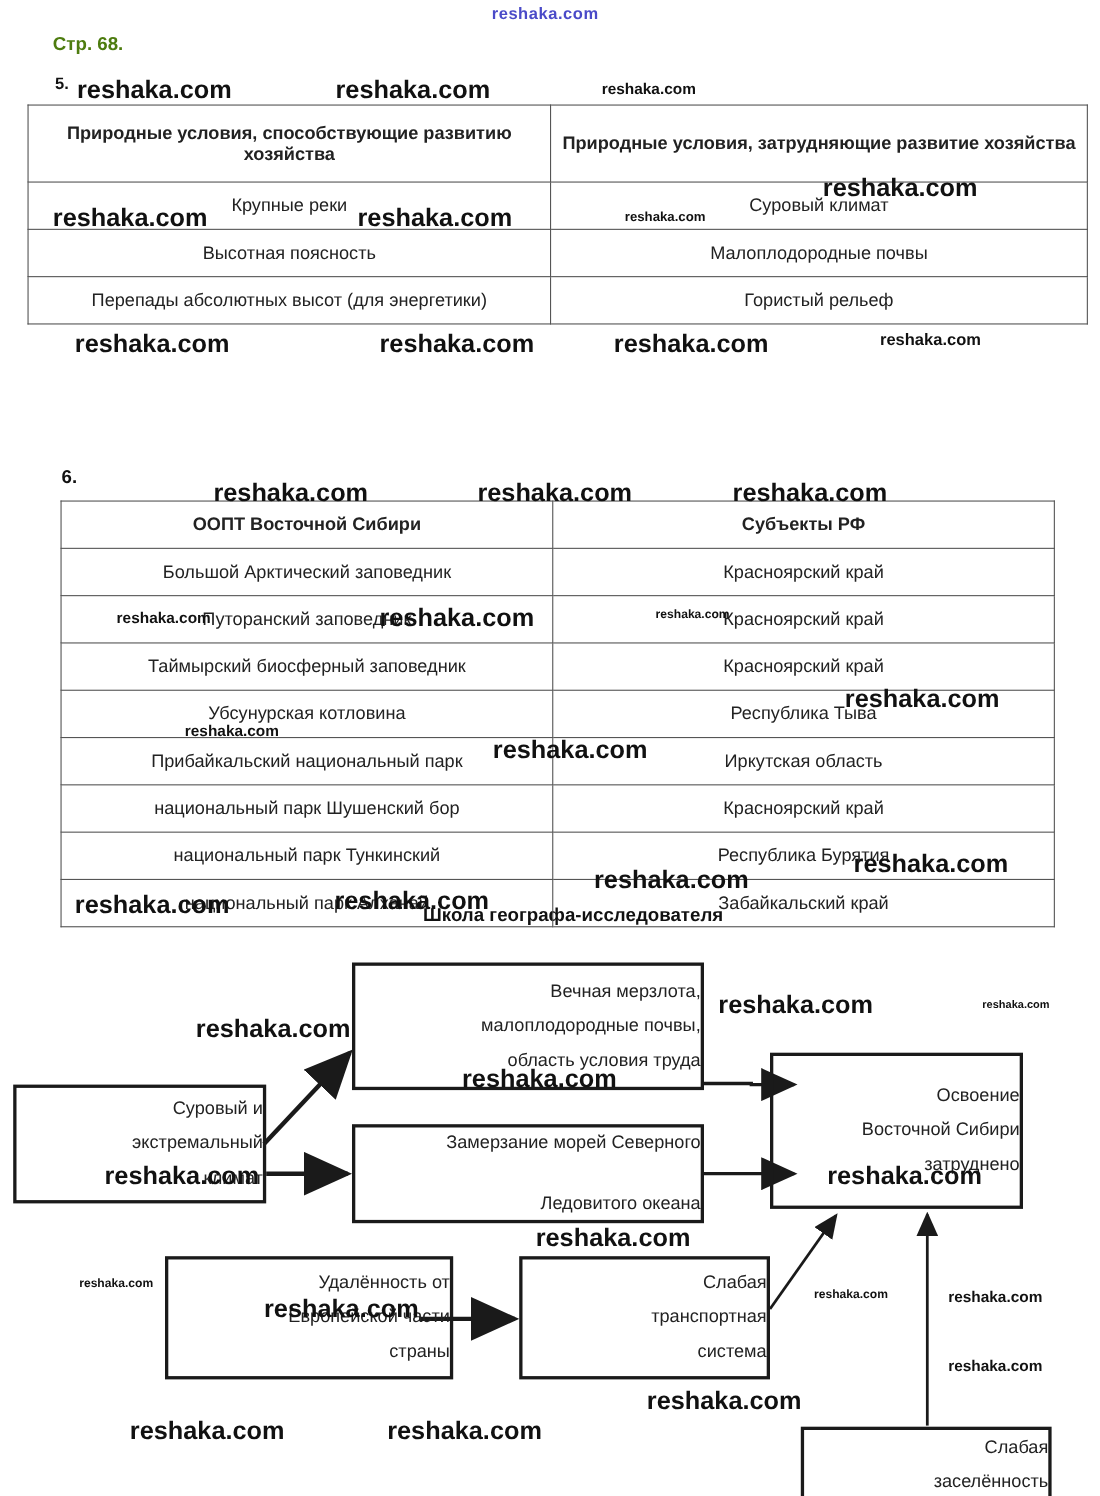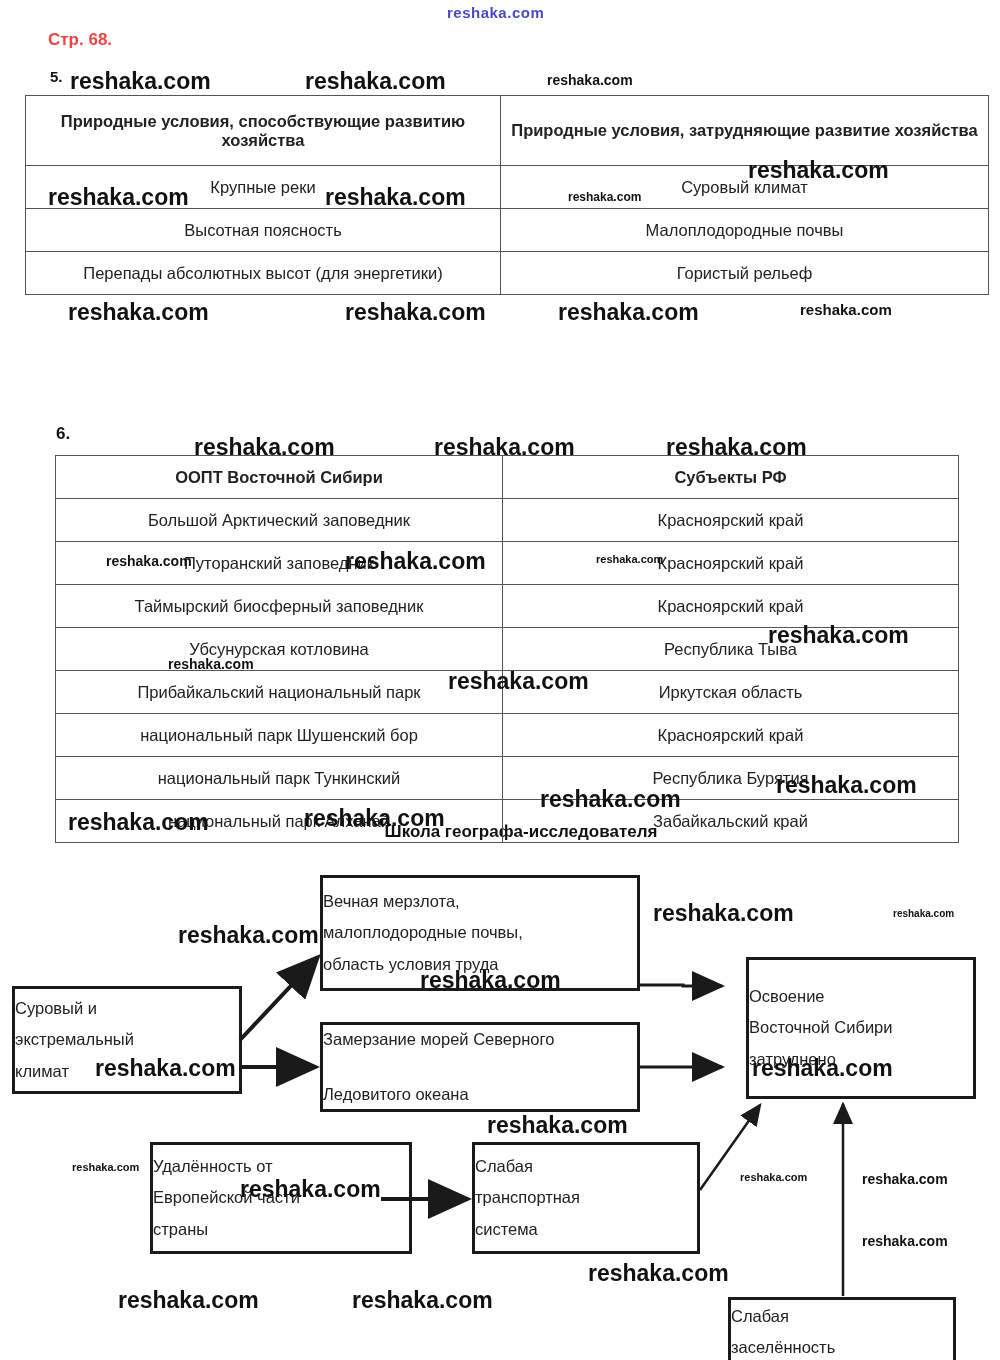--- a/index.html
+++ b/index.html
@@ -32,21 +32,21 @@
     letter-spacing: .5px;
   }
 
   
   #page-label {
     position: absolute;
     left: 48px;
     top: 30px;
     font-size: 17px;
     font-weight: bold;
-    color: #ef4444;
+    color: #4d7c0f;
   }
   #num5 {
     position: absolute;
     left: 50px;
     top: 68px;
     font-size: 15px;
     font-weight: bold;
     color: #111;
   }
   #num6 {
@@ -111,35 +111,35 @@
     width: 1000px;
     height: 1360px;
     z-index: 1;
   }
   .dbox {
     position: absolute;
     border: 3px solid #1a1a1a;
     background: transparent;
     display: flex;
     flex-direction: column;
-    align-items: flex-start;
+    align-items: flex-end;
     justify-content: center;
     text-align: center;
     font-size: 16.5px;
     color: #222;
     line-height: 1.9;
     box-sizing: border-box;
     z-index: 2;
   }
   .dbox span { display: block; white-space: nowrap; }
 
   #box-climate   { left: 12px;  top: 986px;  width: 230px; height: 108px; }
   #box-perma     { left: 320px; top: 875px;  width: 320px; height: 116px; }
   #box-freeze    { left: 320px; top: 1022px; width: 320px; height: 90px; gap: 24px;  }
-  #box-osvoenie  { left: 746px; top: 957px;  width: 230px; height: 142px; }
+  #box-osvoenie  { left: 700px; top: 957px;  width: 230px; height: 142px; }
   #box-remote    { left: 150px; top: 1142px; width: 262px; height: 112px; }
   #box-transport { left: 472px; top: 1142px; width: 228px; height: 112px; }
   #box-settle    { left: 728px; top: 1297px; width: 228px; height: 70px;  }
 
   svg#arrows {
     position: absolute;
     left: 0; top: 0;
     width: 1000px; height: 1360px;
     z-index: 1;
     pointer-events: none;

